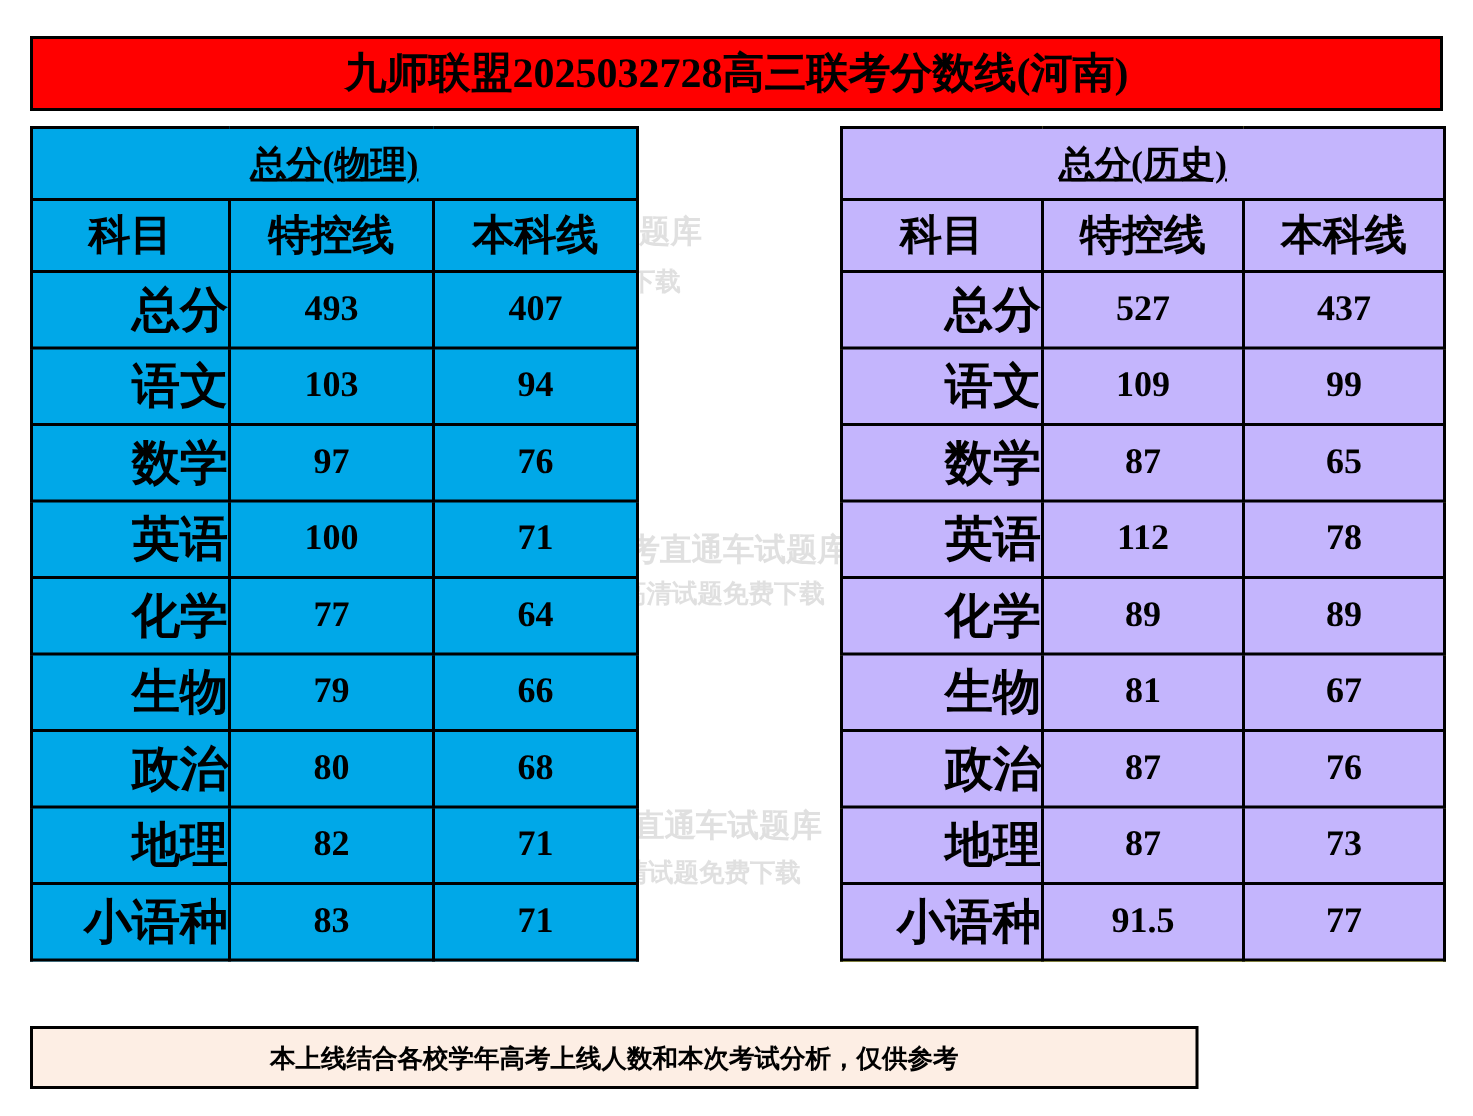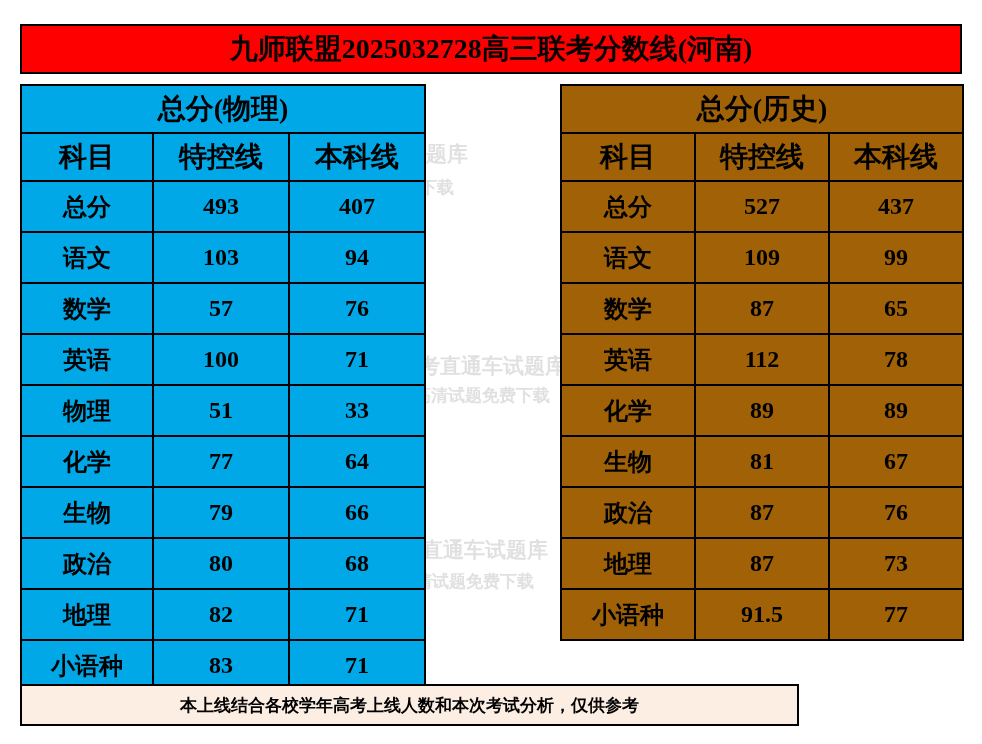--- a/index.html
+++ b/index.html
@@ -67,52 +67,54 @@
   }
   .tbl td, .tbl th {
     border: 2px solid #000000;
     text-align: center;
     vertical-align: middle;
     font-weight: bold;
     color: #000000;
     padding: 0;
   }
   .tbl .sect-title {
-    font-size: 28px;
+    font-size: 24px;
     height: 46px;
+    text-decoration: underline;
   }
   .tbl .hdr {
     font-size: 28px;
     height: 46px;
   }
   .tbl .cell {
     font-size: 24px;
     height: 49px;
   }
   .tbl .subj {
-    font-size: 24px;
+    font-size: 32px;
+    text-align: right;
   }
 
   
   #table-physics {
     left: 20px;
     top: 84px;
     width: 404px;
     background: #00a8e8;
   }
   #table-physics td { background: #00a8e8; }
 
   
   #table-history {
     left: 560px;
     top: 84px;
     width: 402px;
     background: #ffff00;
   }
-  #table-history td { background: #a16207; }
+  #table-history td { background: #c4b5fd; }
 
   
   .footer-note {
     position: absolute;
     left: 20px;
     top: 684px;
     width: 779px;
     height: 42px;
     background: #fdeee4;
     border: 2px solid #000000;
@@ -164,32 +166,27 @@
         <td class="cell">493</td>
         <td class="cell">407</td>
       </tr>
       <tr>
         <td class="cell subj">语文</td>
         <td class="cell">103</td>
         <td class="cell">94</td>
       </tr>
       <tr>
         <td class="cell subj">数学</td>
-        <td class="cell">57</td>
+        <td class="cell">97</td>
         <td class="cell">76</td>
       </tr>
       <tr>
         <td class="cell subj">英语</td>
         <td class="cell">100</td>
         <td class="cell">71</td>
-      </tr>
-      <tr>
-        <td class="cell subj">物理</td>
-        <td class="cell">51</td>
-        <td class="cell">33</td>
       </tr>
       <tr>
         <td class="cell subj">化学</td>
         <td class="cell">77</td>
         <td class="cell">64</td>
       </tr>
       <tr>
         <td class="cell subj">生物</td>
         <td class="cell">79</td>
         <td class="cell">66</td>

